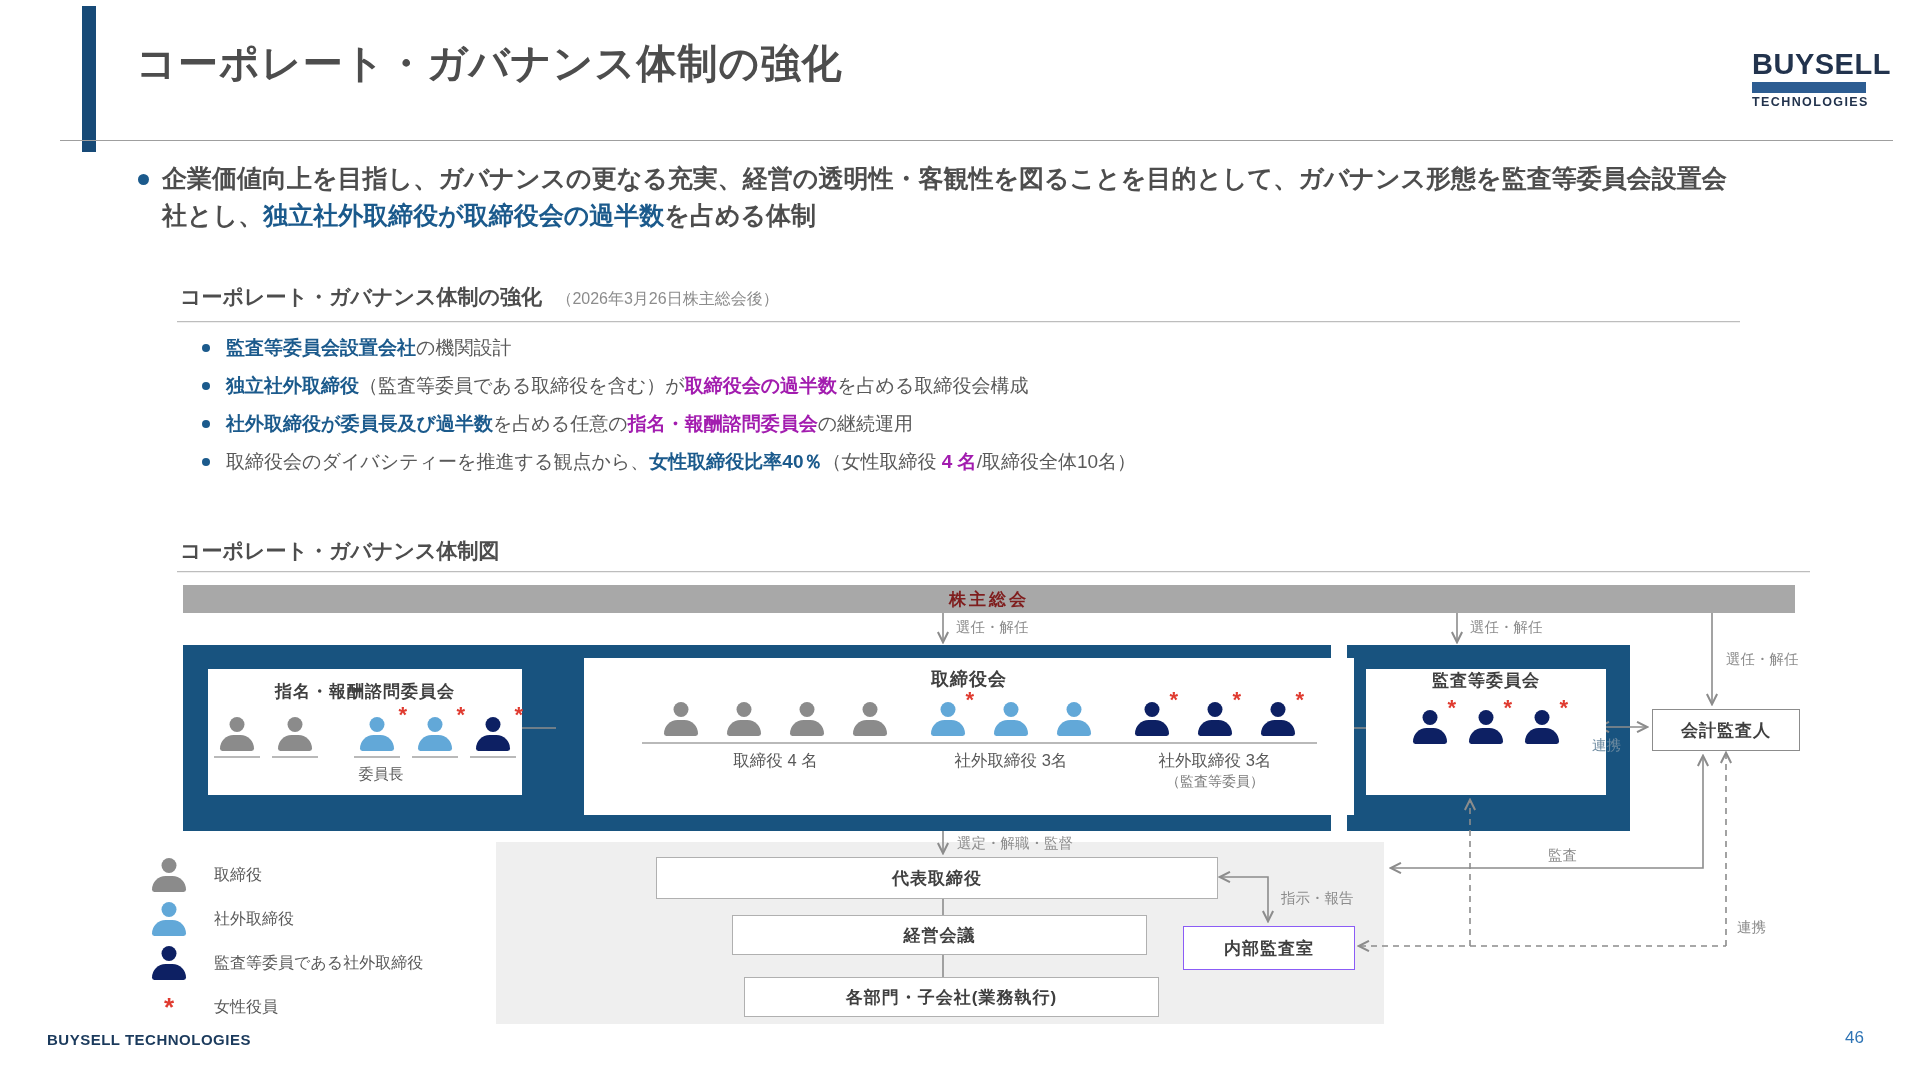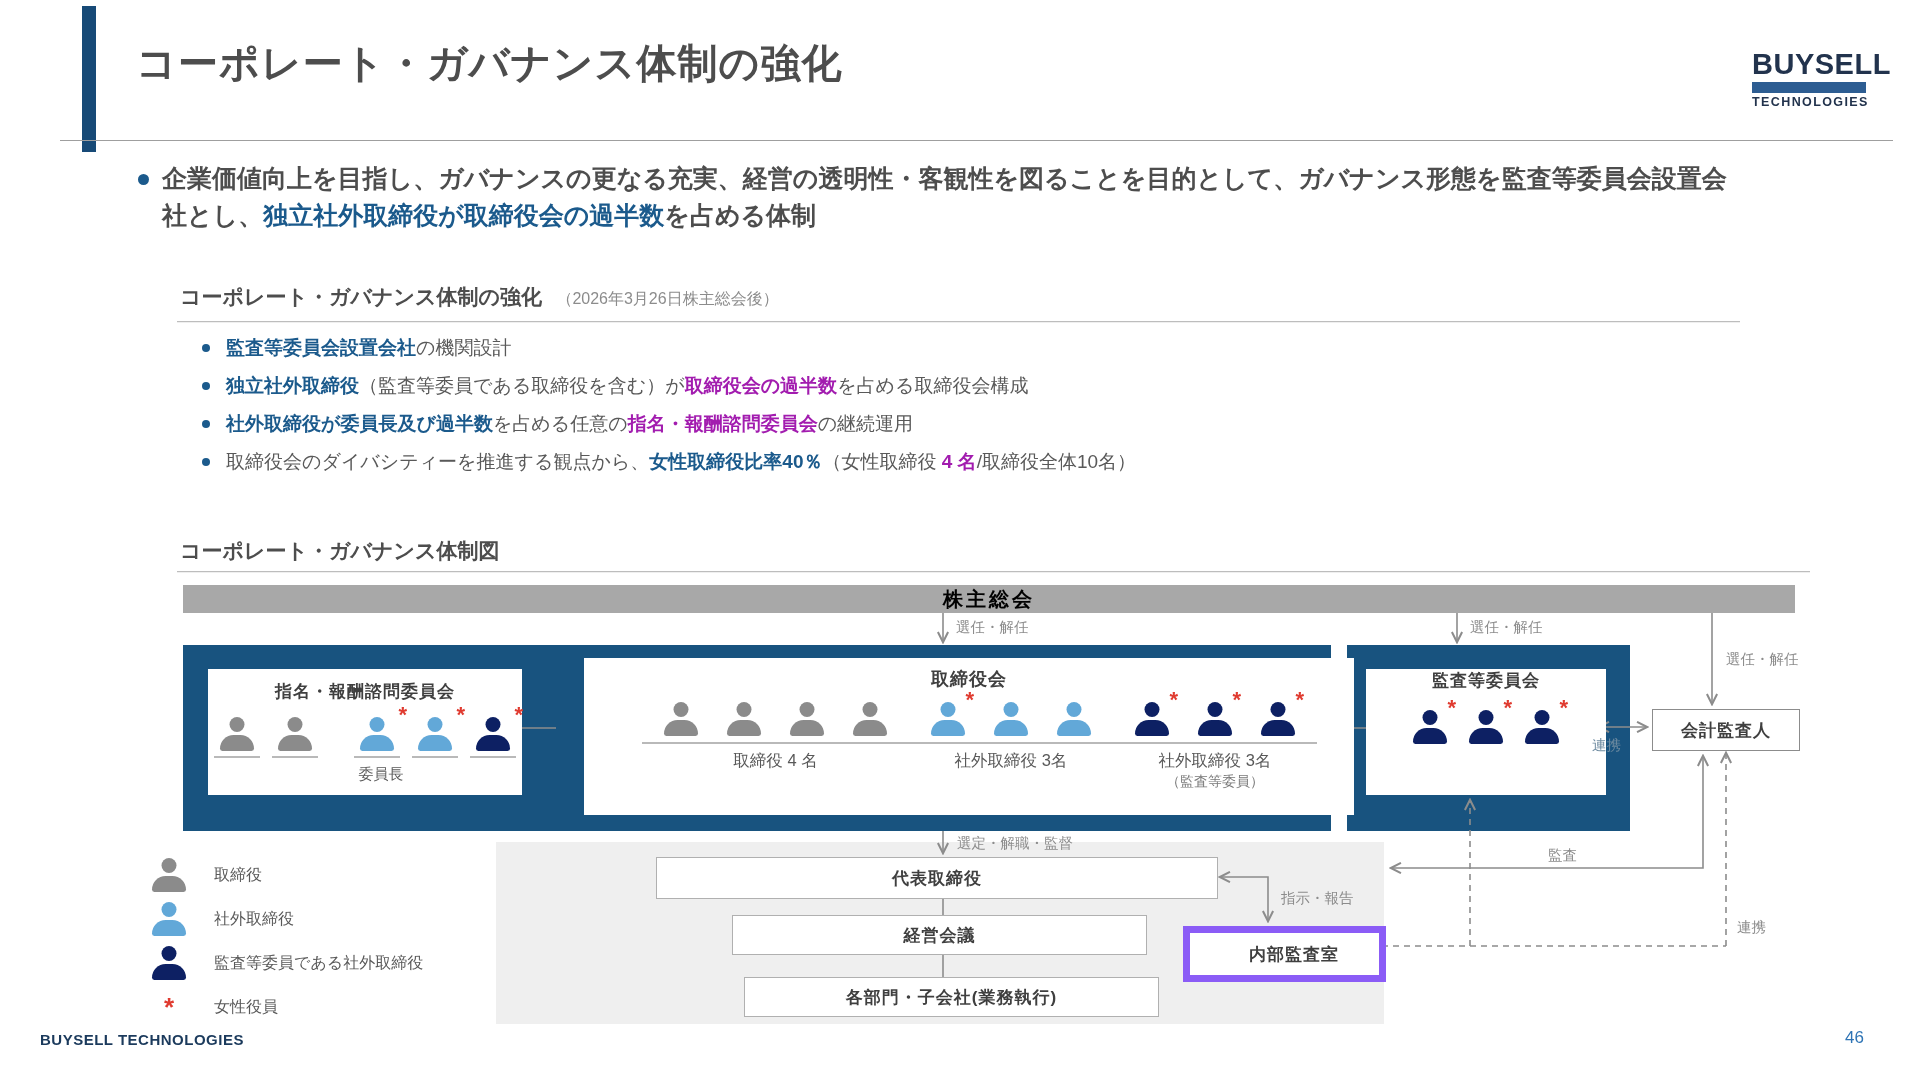--- a/index.html
+++ b/index.html
@@ -34,21 +34,21 @@
   
   .blist{position:absolute;left:200px;top:338px;margin:0;padding:0;list-style:none;}
   .blist li{position:relative;margin:0 0 17px 0;padding-left:26px;font-size:19px;color:#595959;line-height:1.1;}
   .blist li::before{content:"";position:absolute;left:2px;top:6px;width:8px;height:8px;border-radius:50%;background:#1b5a8c;}
   .blist .s-b{color:#1b5a8c;font-weight:bold;}
   .blist .s-d{color:#a21caf;font-weight:bold;}
 
   
   .sh-bar{position:absolute;left:183px;top:585px;width:1612px;height:28px;background:#a8a8a8;
           display:flex;align-items:center;justify-content:center;}
-  .sh-bar span{color:#000000;font-size:20px;font-weight:bold;letter-spacing:3px;}
+  .sh-bar span{color:#7f1d1d;font-size:17px;font-weight:bold;letter-spacing:3px;}
   .navy{position:absolute;background:#18537f;}
   .navy-a{left:183px;top:645px;width:1148px;height:186px;}
   .navy-b{left:1347px;top:645px;width:283px;height:186px;}
   .wbox{position:absolute;background:#ffffff;}
   .wbox-title{text-align:center;font-size:17px;font-weight:bold;color:#3f3f3f;letter-spacing:1px;}
 
   
   .pw{display:inline-block;position:relative;margin:0 6px;vertical-align:bottom;}
   .pw-ul{border-bottom:2px solid #b9b9b9;padding:0 4px 5px 4px;}
   .person{display:block;width:38px;height:34px;position:relative;}
@@ -85,21 +85,21 @@
   .box-audit .persons{margin-top:18px;text-align:center;white-space:nowrap;}
   .box-audit .pw{margin:0 9px;}
 
   
   .obox{position:absolute;background:#ffffff;display:flex;align-items:center;justify-content:center;
         font-size:17px;font-weight:bold;color:#3f3f3f;letter-spacing:1px;}
   .box-acct{left:1652px;top:709px;width:146px;height:40px;border:1.5px solid #8c8c8c;}
   .box-ceo{left:656px;top:857px;width:560px;height:40px;border:1px solid #b0b0b0;}
   .box-mgmt{left:732px;top:915px;width:413px;height:38px;border:1px solid #b0b0b0;}
   .box-dept{left:732px;top:977px;width:413px;height:38px;border:1px solid #b0b0b0;margin-left:12px;}
-  .box-internal{left:1183px;top:926px;width:170px;height:42px;border:7px solid #8b5cf6;padding-left:19px;}
+  .box-internal{left:1183px;top:926px;width:170px;height:42px;border:1px solid #8b5cf6;}
   .gpanel{position:absolute;left:496px;top:842px;width:888px;height:182px;background:#efefef;}
 
   
   .dlabel{position:absolute;font-size:14.5px;color:#8c8c8c;white-space:nowrap;}
   .lbl-appoint-board{left:956px;top:618px;}
   .lbl-appoint-auditcom{left:1470px;top:618px;}
   .lbl-appoint-acct{left:1726px;top:650px;}
   .lbl-coop-arrow{left:1592px;top:736px;color:#6e8ba0;}
   .lbl-select{left:957px;top:834px;}
   .lbl-instruct{left:1281px;top:889px;}
@@ -109,21 +109,21 @@
   
   .overlay{position:absolute;left:0;top:0;width:1920px;height:1080px;pointer-events:none;}
 
   
   .lrow{position:absolute;left:150px;display:flex;align-items:center;}
   .lrow-1{top:858px;}.lrow-2{top:902px;}.lrow-3{top:946px;}.lrow-4{top:994px;}
   .llabel{margin-left:26px;font-size:16px;color:#595959;}
   .lstar{width:38px;text-align:center;color:#e03b30;font-weight:bold;font-size:26px;line-height:1;}
 
   
-  .footer-name{position:absolute;left:40px;top:1031px;font-size:15px;font-weight:bold;color:#1b3a5c;letter-spacing:0.5px;}
+  .footer-name{position:absolute;left:47px;top:1031px;font-size:15px;font-weight:bold;color:#1b3a5c;letter-spacing:0.5px;}
   .page-num{position:absolute;left:1845px;top:1028px;font-size:17px;color:#2e74b5;}
 </style>
 </head>
 <body>
 
 <div class="slide">
 
   <div class="accent-bar"></div>
   <h1 class="title">コーポレート・ガバナンス体制の強化</h1>
   <div class="logo">

